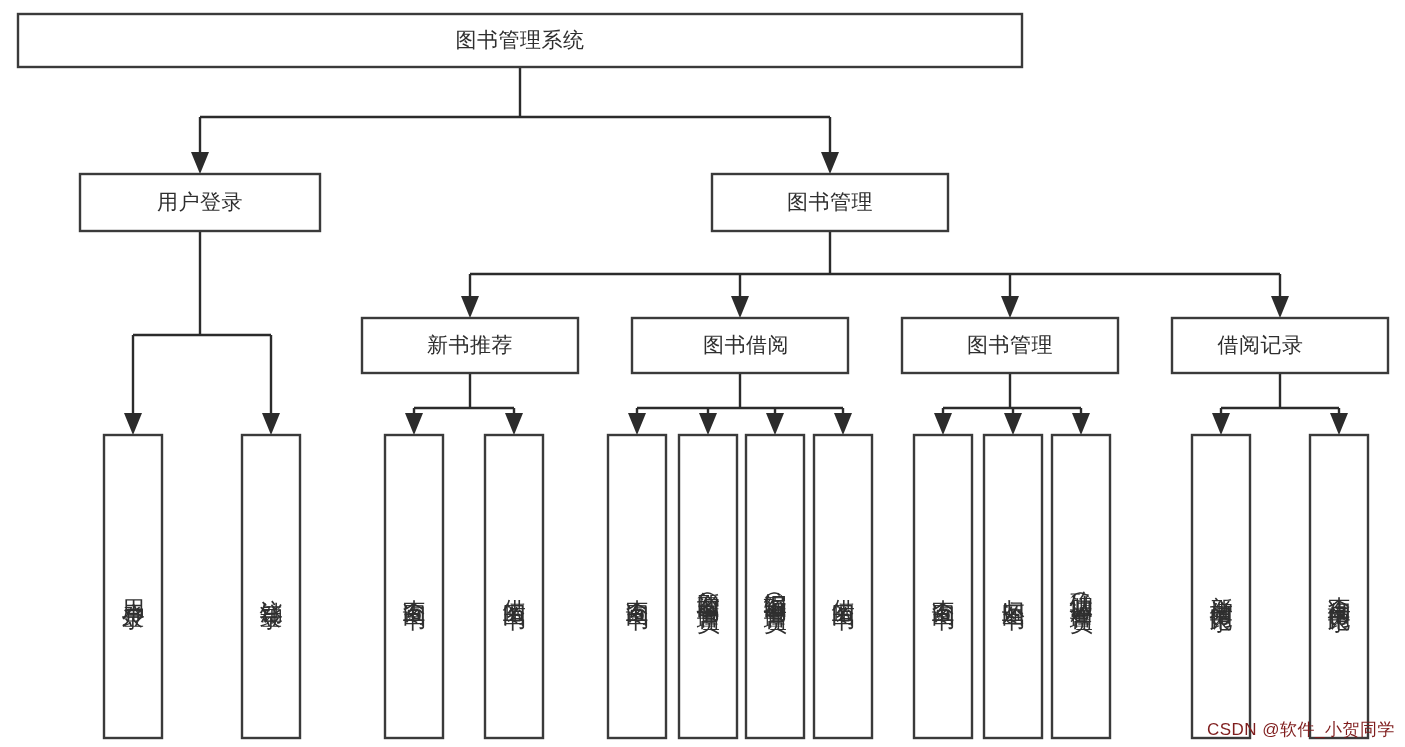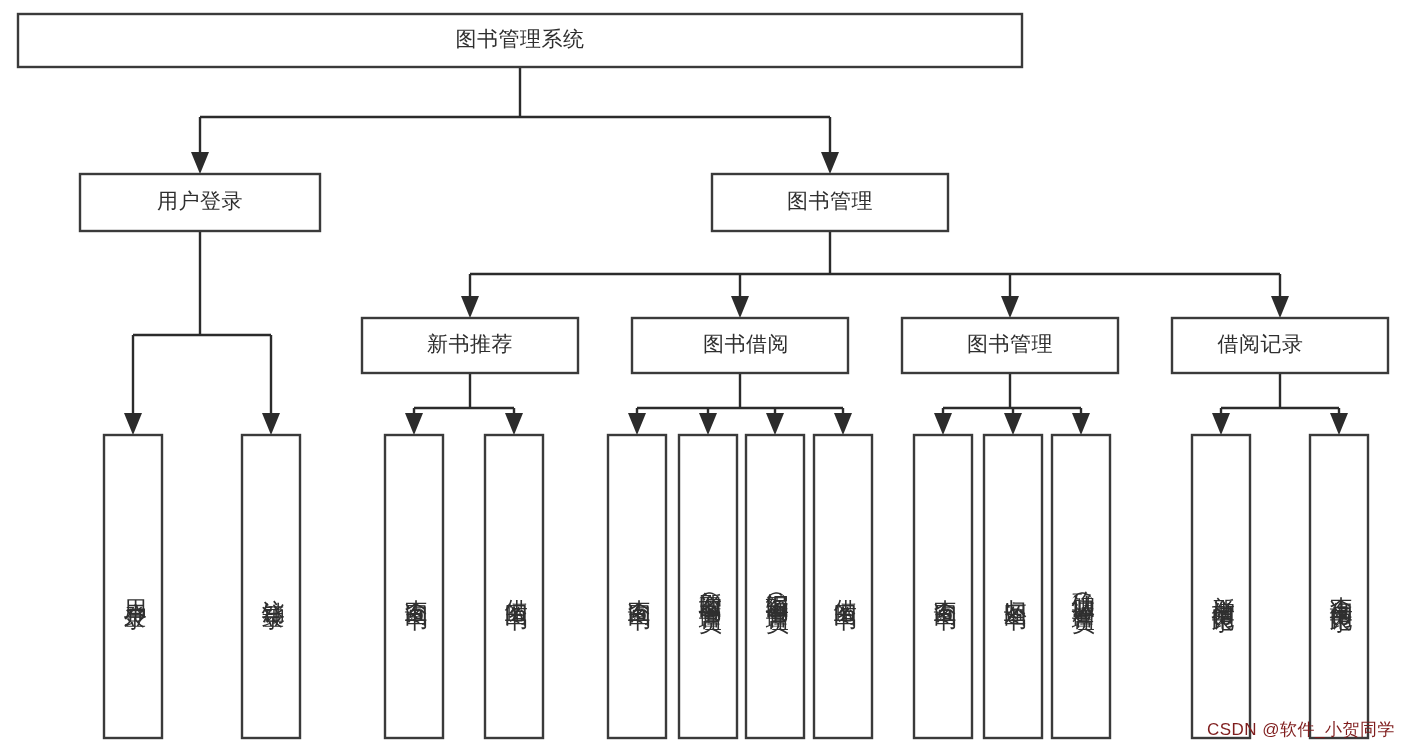--- a/index.html
+++ b/index.html
@@ -38,21 +38,21 @@
   .arrow-head {
     fill: #2b2b2b;
     stroke: none;
   }
   .node-label {
     position: absolute;
     display: flex;
     align-items: center;
     justify-content: center;
     color: #2f2f2f;
-    font-family: Liberation Mono, monospace;
+    font-family: Liberation Serif, serif;
     pointer-events: none;
     box-sizing: border-box;
     text-align: center;
   }
   .node-label.horizontal {
     font-size: 21px;
     line-height: 1.1;
     letter-spacing: 0.5px;
     white-space: nowrap;
   }

